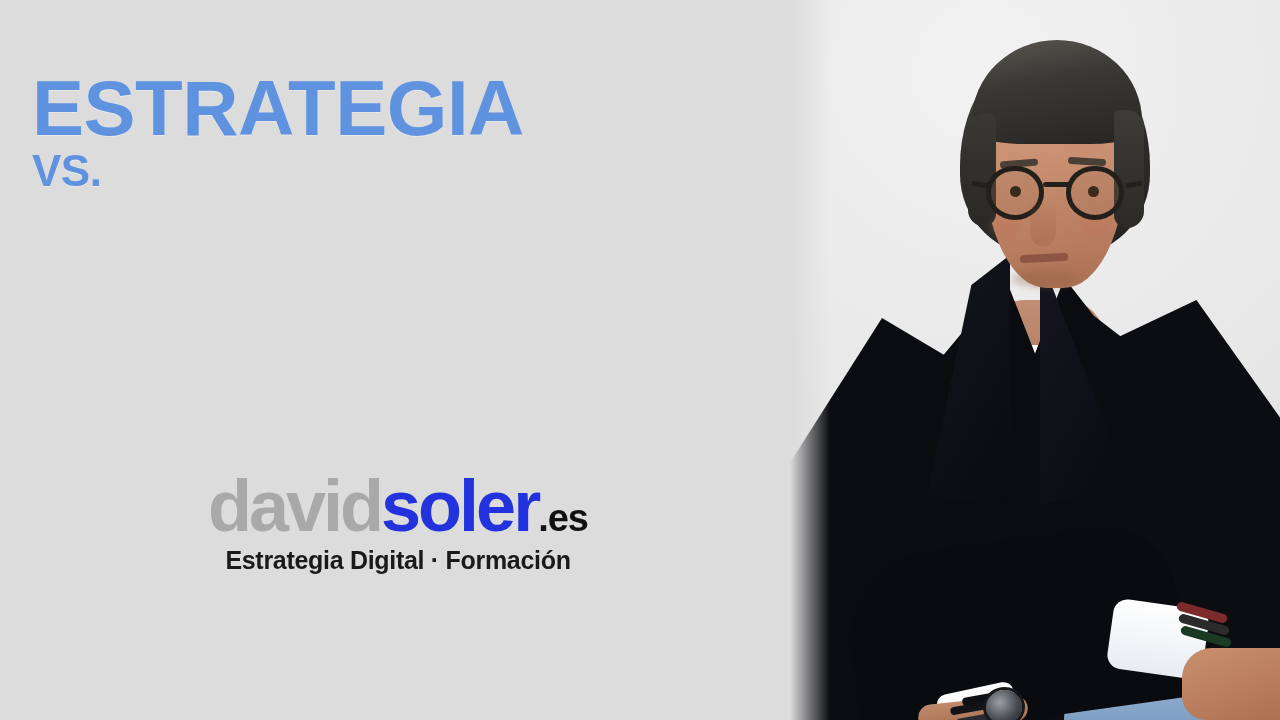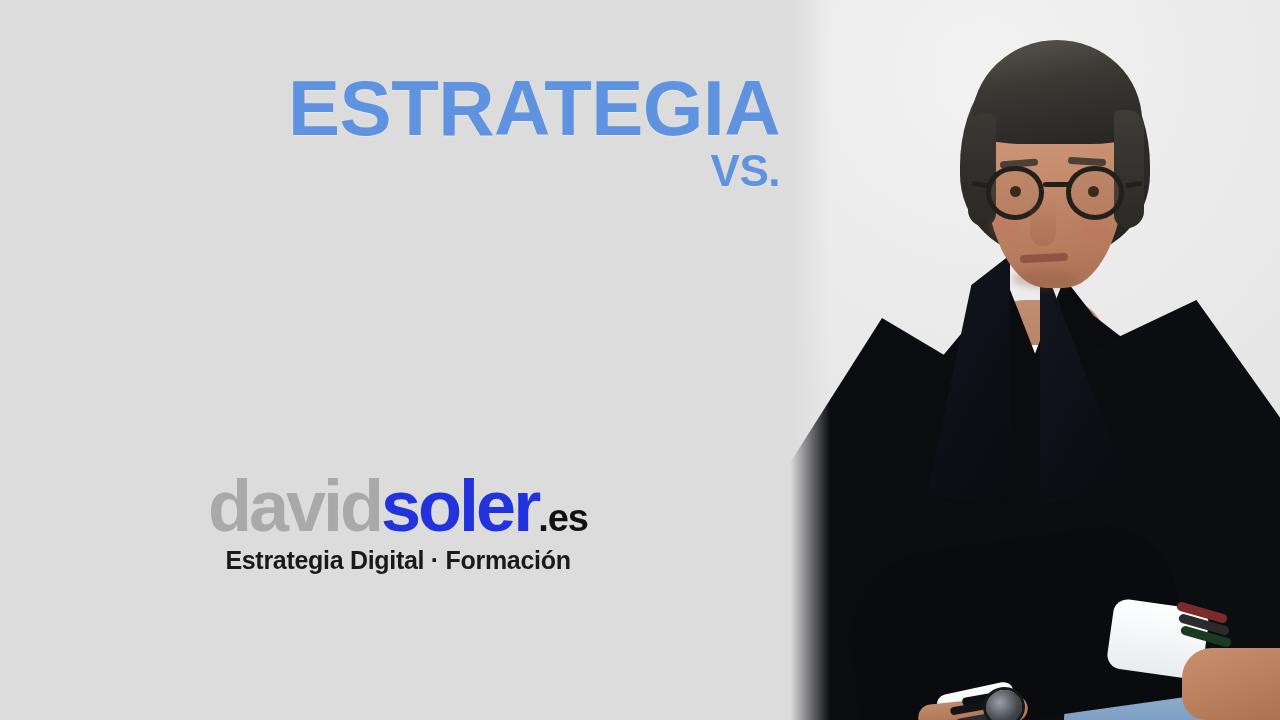--- a/index.html
+++ b/index.html
@@ -9,21 +9,21 @@
     font-family:"Liberation Sans", sans-serif;
   }
   #slide {
     position:relative; width:1280px; height:720px;
     background:#dcdcdc;
   }
 
   
   .title-block {
     position:absolute; left:0; top:72px; width:780px;
-    text-align:right;
+    text-align:left;
     line-height:0.93;
     padding-left:32px;
   }
   .t-line {
     font-weight:bold;
     color:#5f93e0;
     letter-spacing:-0.5px;
     white-space:nowrap;
     text-shadow:0 1px 0 rgba(255,255,255,.35);
   }

